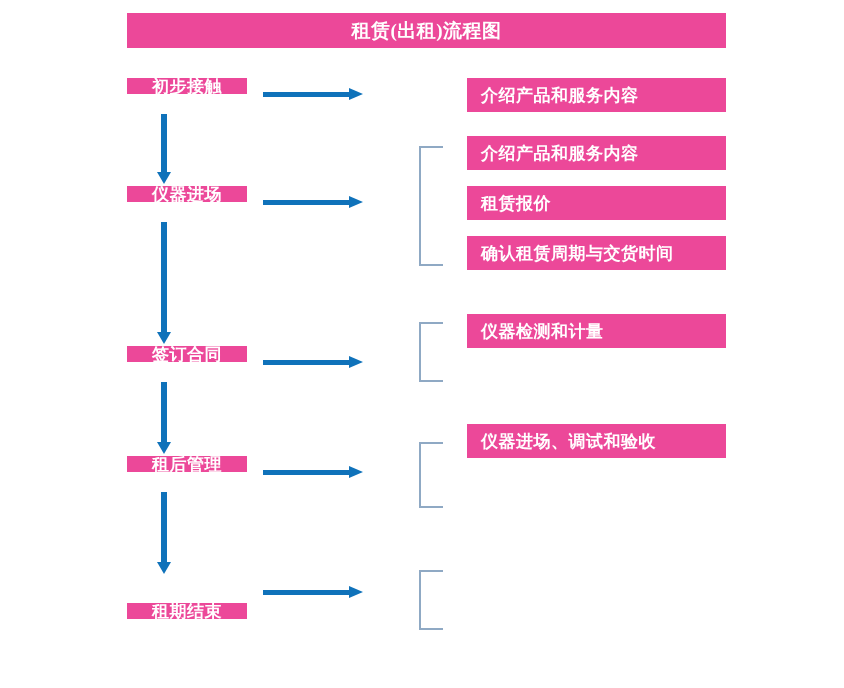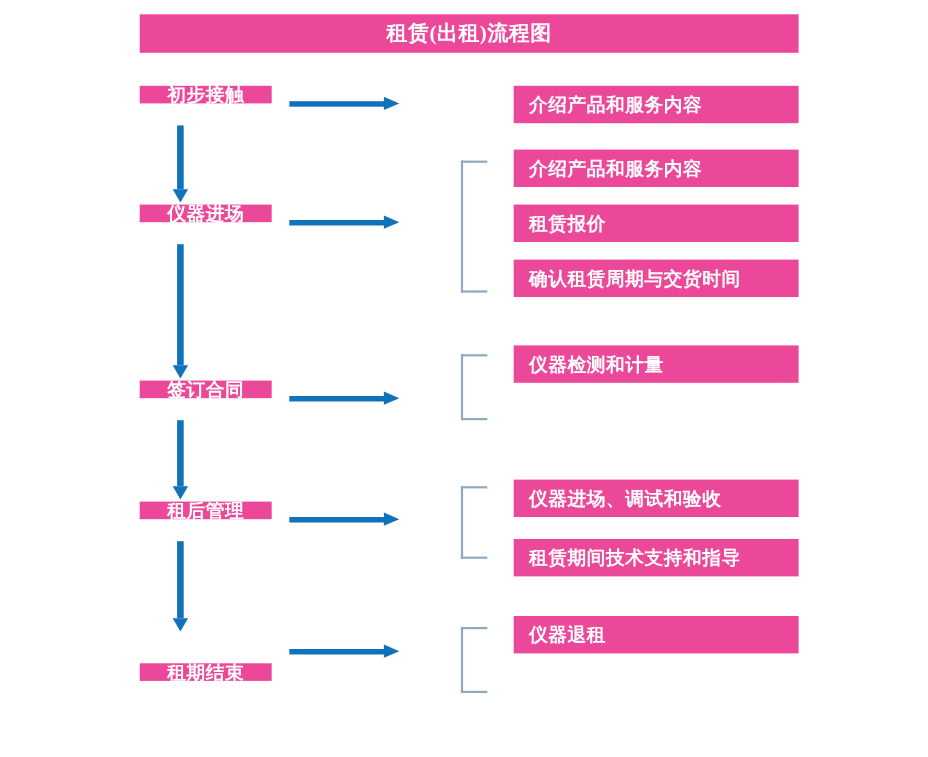--- a/index.html
+++ b/index.html
@@ -182,18 +182,16 @@
   <div class="bracket" style="top:570px;height:60px"></div>
 
   <div class="box detail-box" style="top:78px">介绍产品和服务内容</div>
 
   <div class="box detail-box" style="top:136px">介绍产品和服务内容</div>
   <div class="box detail-box" style="top:186px">租赁报价</div>
   <div class="box detail-box" style="top:236px">确认租赁周期与交货时间</div>
 
   <div class="box detail-box" style="top:314px">仪器检测和计量</div>
 
-  <div class="box detail-box" style="top:436px">仪器进场、调试和验收</div>
-  <div class="box detail-box" style="top:490px">租赁期间技术支持和指导</div>
+  <div class="box detail-box" style="top:424px">仪器进场、调试和验收</div>
 
-  <div class="box detail-box" style="top:560px">仪器退租</div>
 
 </div>
 
 </body></html>

